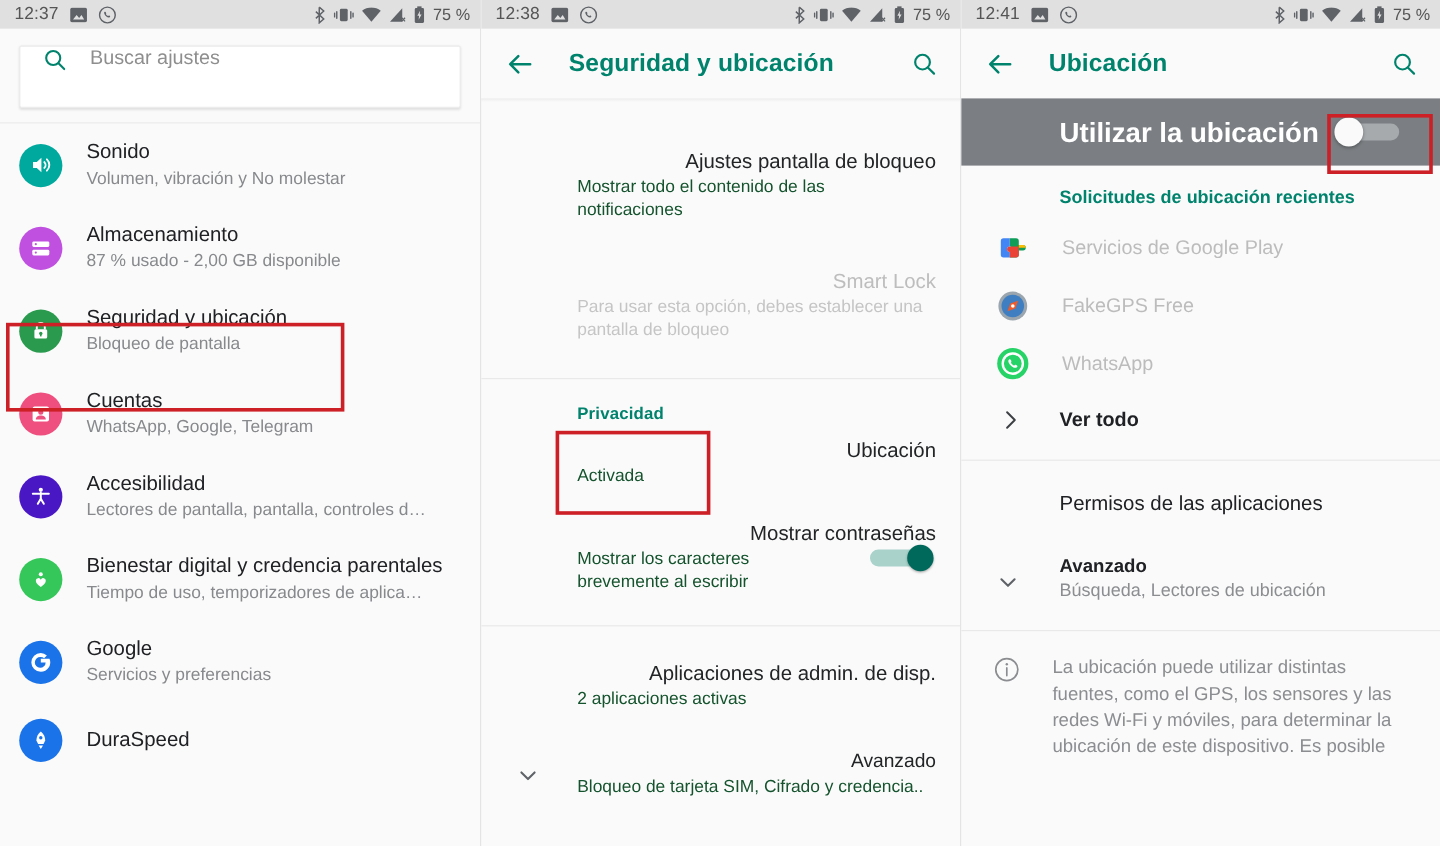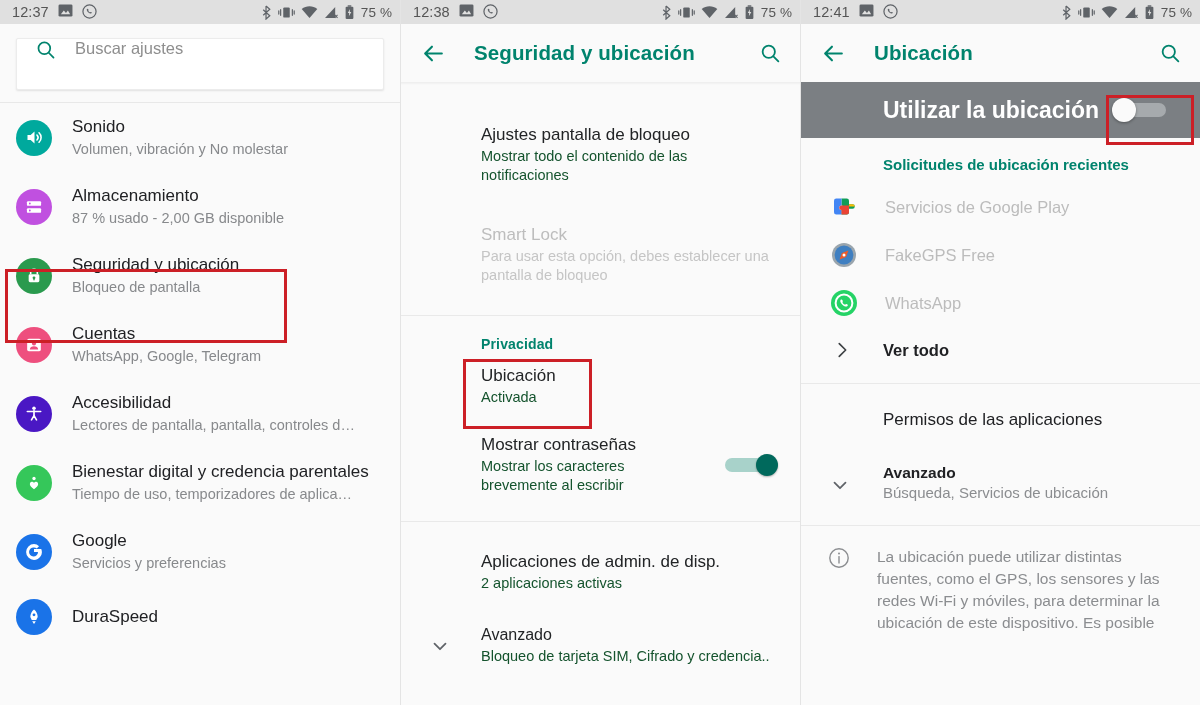--- a/index.html
+++ b/index.html
@@ -23,21 +23,21 @@
     height: 24px;
     background: #e0e0e0;
     display: flex;
     align-items: center;
     padding: 0 8px 0 12px;
     color: #5f6368;
     font-size: 14px;
     letter-spacing: .1px;
   }
   .statusbar .clock { font-size: 14.5px; color: #555; }
-  .sb-left { display: flex; gap: 9px; }
+  .sb-left { display: flex; align-items: center; gap: 9px; }
   .sb-right { margin-left: auto; display: flex; align-items: center; gap: 6px; }
   .sb-right .pct { font-size: 13.5px; color: #555; margin-left: 1px; }
   .sbicon { display: block; }
 
   
   .search-wrap { padding: 14px 16px 12px 16px; background: #fafafa; }
   .searchbox {
     height: 52px;
     background: #ffffff;
     border: 1px solid #ececec;
@@ -93,21 +93,21 @@
     gap: 28px;
   }
   .appbar .title {
     font-size: 20.5px; color: #00836d; font-weight: bold; letter-spacing: .1px;
   }
   .appbar .spacer { margin-left: auto; }
   .appbar-shadow { height: 3px; background: linear-gradient(to bottom, rgba(0,0,0,.055), rgba(0,0,0,0)); }
 
   
   .srow { padding: 16px 20px 16px 80px; position: relative; }
-  .srow .t { font-size: 17px; color: #222426; line-height: 23px; }
+  .srow .t { font-size: 17px; color: #222426; line-height: 23px; text-align: right; }
   .srow .d { font-size: 14.5px; color: #14532d; line-height: 19px; margin-top: 1px; }
   .srow.dim .t { color: #bdbdbd; }
   .srow.dim .d { color: #c5c5c5; }
   .sep { height: 1px; background: #e9e9e9; margin: 6px 0; }
   .section-head {
     font-size: 14px; font-weight: bold; color: #00836d;
     padding: 14px 20px 4px 80px; letter-spacing: .15px;
   }
 
   
@@ -545,21 +545,21 @@
 
     <div class="permrow">
       <div class="pt">Permisos de las aplicaciones</div>
     </div>
 
     <div class="advrow">
       <svg class="chev" width="22" height="22" viewBox="0 0 24 24">
           <path d="M6 9.5l6 6 6-6" fill="none" stroke="#5f6368" stroke-width="1.9" stroke-linecap="round" stroke-linejoin="round"></path>
         </svg>
       <div class="at">Avanzado</div>
-      <div class="ad">Búsqueda, Servicios de ubicación</div>
+      <div class="ad">Búsqueda, Lectores de ubicación</div>
     </div>
 
     <div class="p3-sep"></div>
 
     <div class="inforow">
       <svg width="24" height="24" viewBox="0 0 24 24" style="flex:0 0 24px">
           <circle cx="12" cy="12" r="9.2" fill="none" stroke="#8b8d90" stroke-width="1.4"></circle>
           <circle cx="12" cy="7.6" r="1" fill="#8b8d90"></circle>
           <path d="M12 10.6v6.4" stroke="#8b8d90" stroke-width="1.4" stroke-linecap="round"></path>
         </svg>

